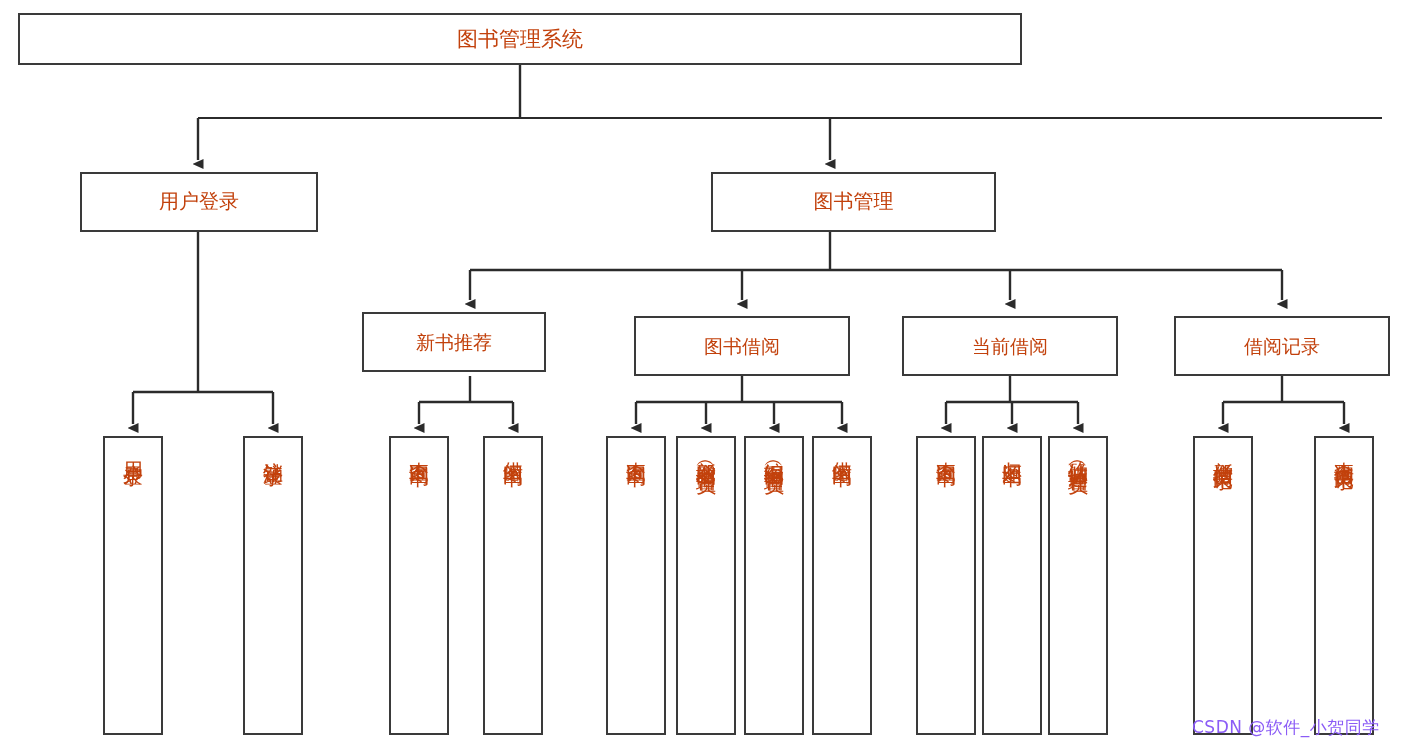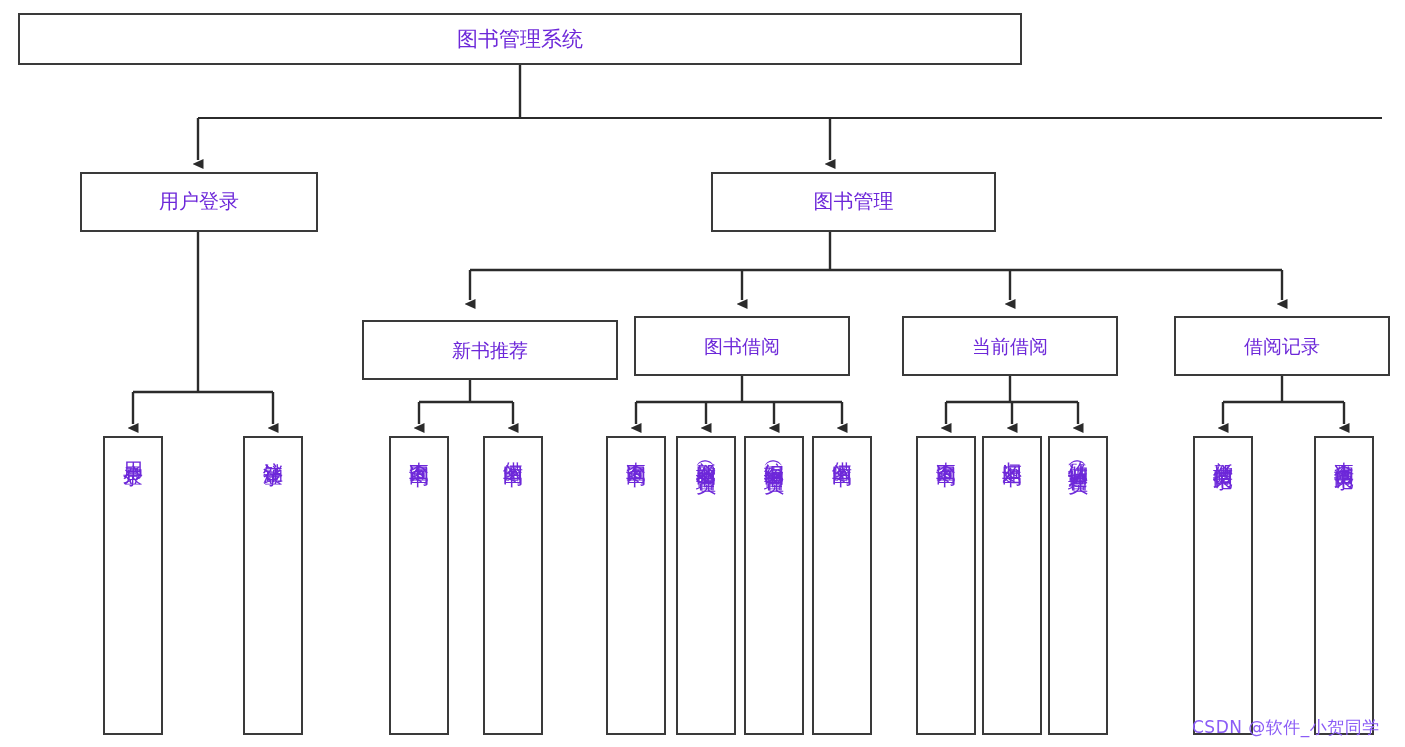--- a/index.html
+++ b/index.html
@@ -27,21 +27,21 @@
     pointer-events: none;
   }
   .node {
     position: absolute;
     box-sizing: border-box;
     background: #ffffff;
     border: 2px solid #3a3a3a;
     display: flex;
     align-items: center;
     justify-content: center;
-    color: #6d28d9;
+    color: #c2410c;
   }
   .node .label {
     display: block;
     text-align: center;
     line-height: 1.18;
   }
   .node-root .label   { font-size: 21px; }
   .node-l1 .label     { font-size: 20px; }
   .node-l2 .label     { font-size: 19px; }
   
@@ -126,21 +126,21 @@
   </div>
 
   <div class="node node-l1" style="left:80px; top:172px; width:238px; height:60px;">
     <span class="label">用户登录</span>
   </div>
 
   <div class="node node-l1" style="left:711px; top:172px; width:285px; height:60px;">
     <span class="label">图书管理</span>
   </div>
 
-  <div class="node node-l2" style="left:362px; top:320px; width:256px; height:60px;">
+  <div class="node node-l2" style="left:362px; top:312px; width:184px; height:60px;">
     <span class="label">新书推荐</span>
   </div>
 
   <div class="node node-l2" style="left:634px; top:316px; width:216px; height:60px;">
     <span class="label">图书借阅</span>
   </div>
 
   <div class="node node-l2" style="left:902px; top:316px; width:216px; height:60px;">
     <span class="label">当前借阅</span>
   </div>

